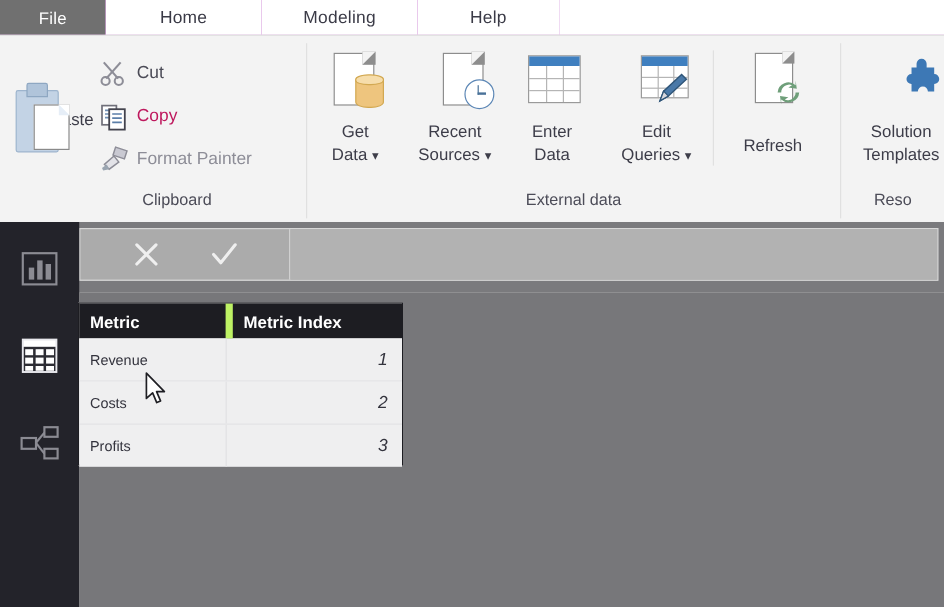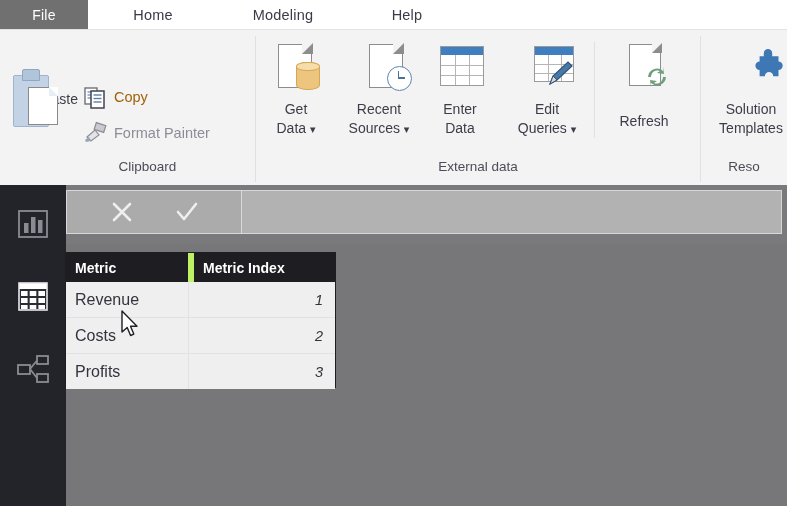--- a/index.html
+++ b/index.html
@@ -40,21 +40,21 @@
   .clip-page{position:absolute;left:20px;top:20px;width:28px;height:36px;background:#ffffff;
              border:1.5px solid #8a8a8a;}
   .clip-page:after{content:"";position:absolute;right:-1px;top:-1px;width:0;height:0;
              border-left:9px solid #e6eef7;border-top:9px solid #ffffff;}
   .btn-caption{font-size:14px;color:#3d3d49;margin-top:4px;text-align:center;line-height:15px;}
 
   
   .small-btn{position:absolute;left:82px;height:34px;display:flex;align-items:center;cursor:default;}
   .small-ico{width:26px;height:26px;position:relative;margin-right:6px;flex:0 0 26px;}
   .small-label{font-size:14.5px;color:#4a4a56;white-space:nowrap;}
-  .small-label.bold{color:#a16207;}
+  .small-label.bold{color:#be185d;}
   .small-label.dim{color:#8d8d97;}
 
   
   .xl-btn{position:absolute;top:8px;width:auto;height:120px;display:flex;flex-direction:column;
           align-items:center;cursor:default;}
   .xl-ico{width:52px;height:58px;position:relative;margin-top:4px;}
   .xl-cap{font-size:14px;color:#3d3d49;line-height:19px;text-align:center;white-space:nowrap;}
 
   .docshape{position:absolute;left:8px;top:2px;width:32px;height:42px;background:#fff;
             border:1.6px solid #8d8d8d;}
@@ -104,21 +104,21 @@
   
   .datatable{position:absolute;left:65px;top:252px;width:271px;height:136px;
              background:#efeff0;border:1px solid #1d1d22;box-sizing:border-box;}
   .dt-head{display:flex;height:29px;background:#1d1d22;}
   .dt-th{display:flex;align-items:center;font-size:14px;font-weight:bold;color:#ffffff;
          box-sizing:border-box;}
   .dt-th.c1{width:122px;padding-left:9px;}
   .dt-th.c2{width:147px;padding-left:9px;border-left:6px solid #bef264;}
   .dt-row{display:flex;height:35px;background:#efeff0;border-bottom:1px solid #e2e2e4;}
   .dt-row:last-child{border-bottom:none;}
-  .dt-td{display:flex;align-items:center;box-sizing:border-box;font-size:16px;color:#33333d;}
+  .dt-td{display:flex;align-items:center;box-sizing:border-box;font-size:12px;color:#33333d;}
   .dt-td.c1{width:122px;padding-left:9px;}
   .dt-td.c2{width:147px;padding-right:12px;border-left:1px solid #e2e2e4;
             justify-content:flex-end;font-style:italic;font-size:14.5px;}
 
   
   .cursor{position:absolute;left:120px;top:310px;width:22px;height:30px;pointer-events:none;}
 </style>
 </head>
 <body>
 
@@ -149,20 +149,31 @@
 
       <div class="paste-btn">
         <div class="paste-icon">
           <div class="clip-body"></div>
           <div class="clip-clasp"></div>
           <div class="clip-page"></div>
         </div>
         <div class="btn-caption">Paste</div>
       </div>
 
+      <div class="small-btn" style="top:14px;">
+        <div class="small-ico">
+          <svg width="26" height="26" viewBox="0 0 26 26">
+            <circle cx="6" cy="19.5" r="3.4" fill="none" stroke="#8d8d97" stroke-width="1.7"></circle>
+            <circle cx="17" cy="19.5" r="3.4" fill="none" stroke="#8d8d97" stroke-width="1.7"></circle>
+            <line x1="4.5" y1="4" x2="16.5" y2="17.5" stroke="#8d8d97" stroke-width="1.8"></line>
+            <line x1="18.5" y1="4" x2="6.5" y2="17.5" stroke="#8d8d97" stroke-width="1.8"></line>
+          </svg>
+        </div>
+        <span class="small-label">Cut</span>
+      </div>
 
       <div class="small-btn" style="top:50px;">
         <div class="small-ico">
           <svg width="26" height="26" viewBox="0 0 26 26">
             <rect x="3" y="4" width="12" height="16" fill="#ffffff" stroke="#6f6f79" stroke-width="1.4"></rect>
             <line x1="5.5" y1="8" x2="12.5" y2="8" stroke="#6f8fb5" stroke-width="1.3"></line>
             <line x1="5.5" y1="11" x2="12.5" y2="11" stroke="#6f8fb5" stroke-width="1.3"></line>
             <line x1="5.5" y1="14" x2="12.5" y2="14" stroke="#6f8fb5" stroke-width="1.3"></line>
             <rect x="9" y="7" width="13" height="17" fill="#ffffff" stroke="#43434d" stroke-width="1.5"></rect>
             <line x1="11.5" y1="11" x2="19.5" y2="11" stroke="#5b7ea8" stroke-width="1.4"></line>

